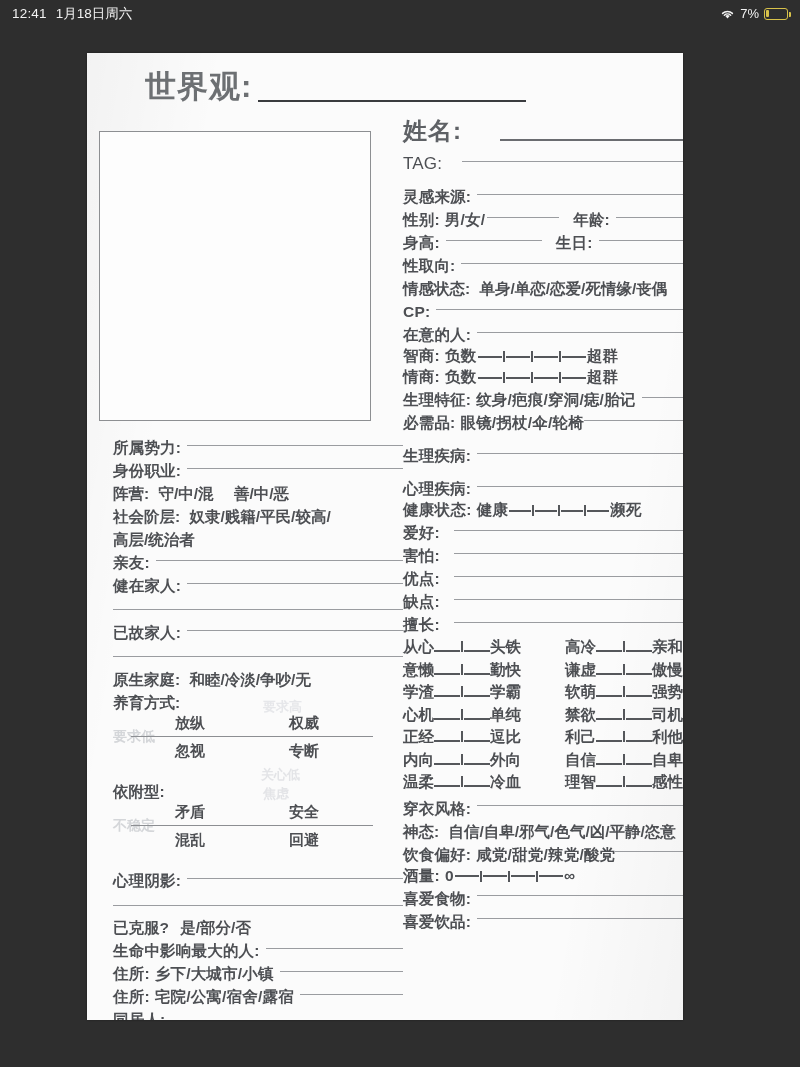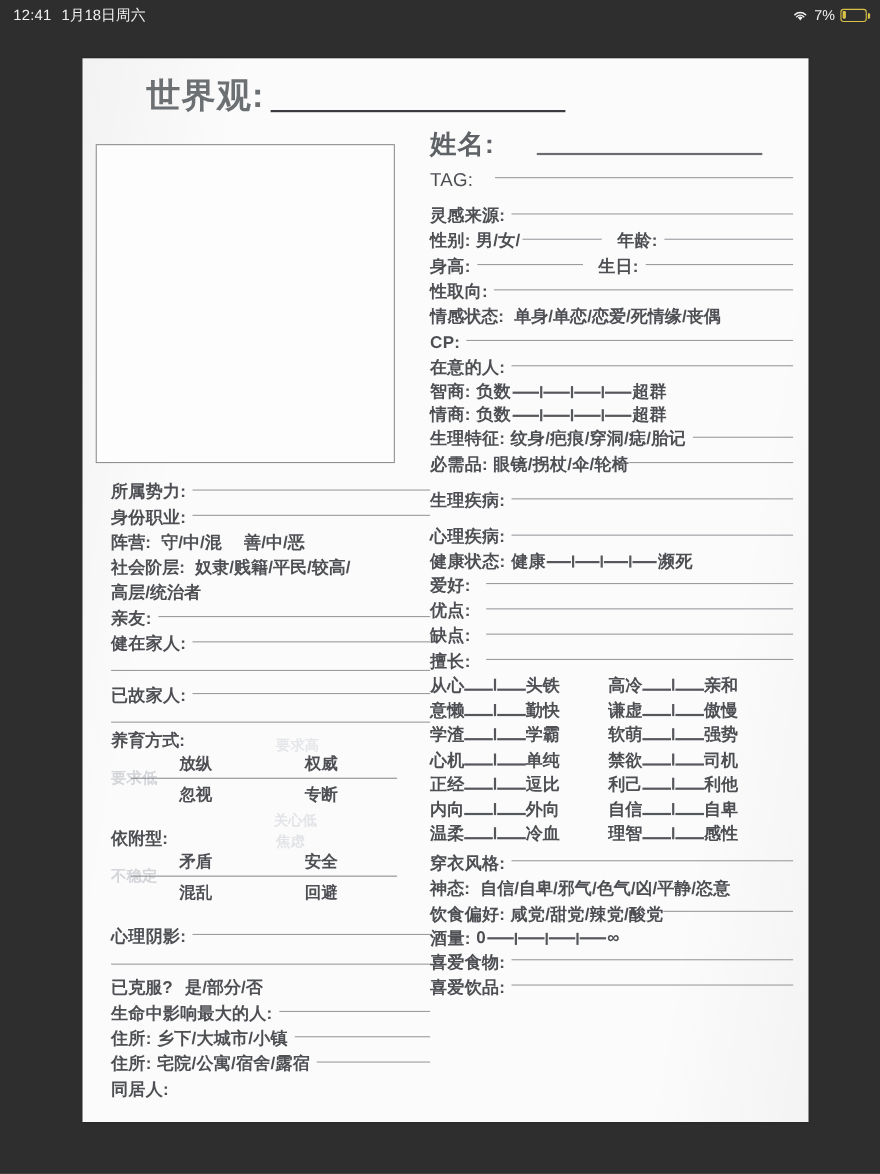--- a/index.html
+++ b/index.html
@@ -30,22 +30,22 @@
   .batt { width: 24px; height: 12px; border: 1.4px solid #d8c24a; border-radius: 3px;
           position: relative; display: inline-block; }
   .batt::after { content: ""; position: absolute; right: -3.5px; top: 3px; width: 2px; height: 5px;
                  background: #d8c24a; border-radius: 0 1px 1px 0; }
   .batt .fill { position: absolute; left: 1.2px; top: 1.2px; bottom: 1.2px; width: 3px;
                 background: #d8c24a; border-radius: 1px; }
 
   
   #sheet {
     position: absolute;
-    left: 75px; top: 53px;
-    width: 660px; height: 967px;
+    left: 87px; top: 53px;
+    width: 596px; height: 967px;
     background: #fbfbfb;
     box-shadow: 0 0 2px rgba(0,0,0,.35);
     overflow: hidden;
     color: #5a5c60;
   }
   
   #sheet::before{
     content:"";position:absolute;inset:0;pointer-events:none;
     background:linear-gradient(100deg, rgba(0,0,0,.035) 0%, rgba(0,0,0,0) 18%, rgba(0,0,0,0) 82%, rgba(0,0,0,.03) 100%);
   }
@@ -180,20 +180,24 @@
     </div>
 
     <div class="row" style="margin-top:6px">
       <span class="lbl">已故家人:</span>
       <span class="rule"></span>
     </div>
     <div class="row" style="margin-top:12px">
       <span class="rule" style="margin-left:0"></span>
     </div>
 
+    <div class="plain" style="margin-top:6px">
+      <span>原生家庭:</span>
+      <span style="padding-left:5px">和睦/冷淡/争吵/无</span>
+    </div>
 
     <div class="plain">养育方式:</div>
 
     <div class="quad">
       <span class="ghost-top faded">要求高</span>
       <span class="f-left faded">要求低</span>
       <span class="axis-h"></span>
       <span class="q-tl">放纵</span>
       <span class="q-tr">权威</span>
       <span class="q-bl">忽视</span>
@@ -377,20 +381,24 @@
         <span class="seg" style="width:22px"></span>
       </span>
       <span class="s-end">濒死</span>
     </div>
 
     <div class="row">
       <span class="lbl">爱好:</span>
       <span class="rule" style="margin-left:14px"></span>
     </div>
     <div class="row">
+      <span class="lbl">害怕:</span>
+      <span class="rule" style="margin-left:14px"></span>
+    </div>
+    <div class="row">
       <span class="lbl">优点:</span>
       <span class="rule" style="margin-left:14px"></span>
     </div>
     <div class="row">
       <span class="lbl">缺点:</span>
       <span class="rule" style="margin-left:14px"></span>
     </div>
     <div class="row">
       <span class="lbl">擅长:</span>
       <span class="rule" style="margin-left:14px"></span>

